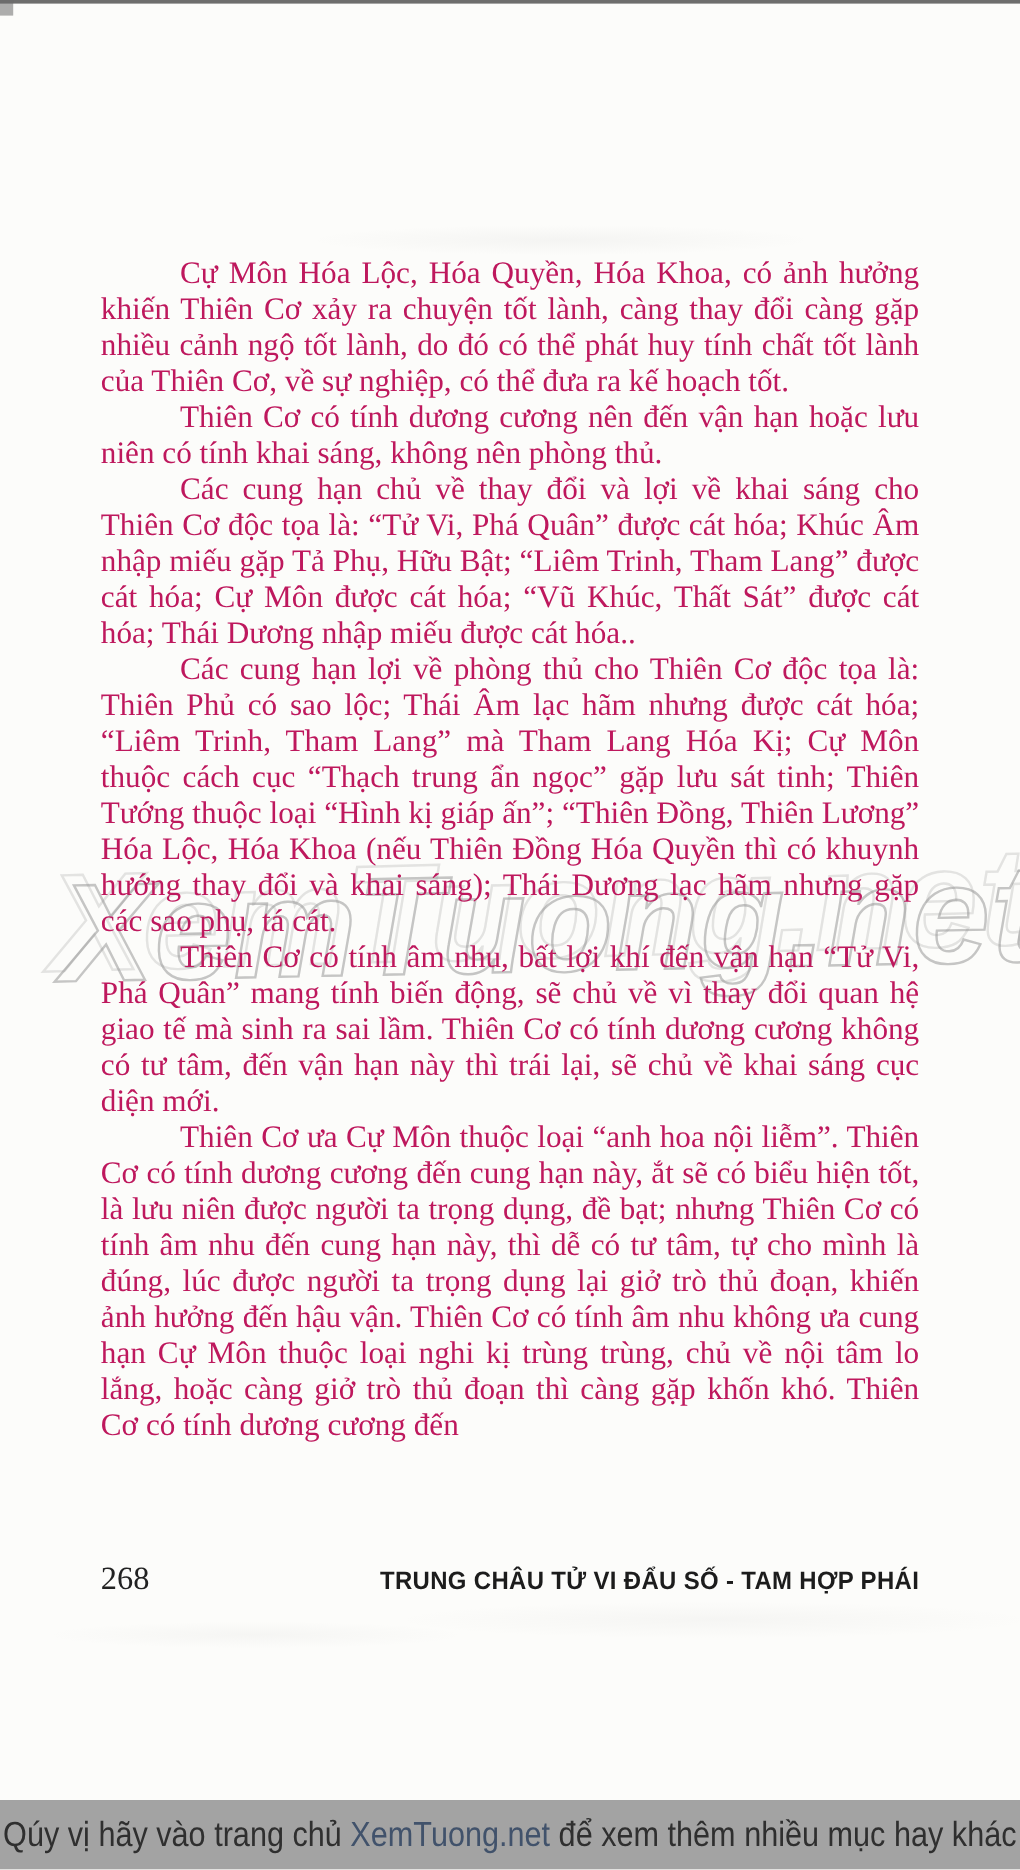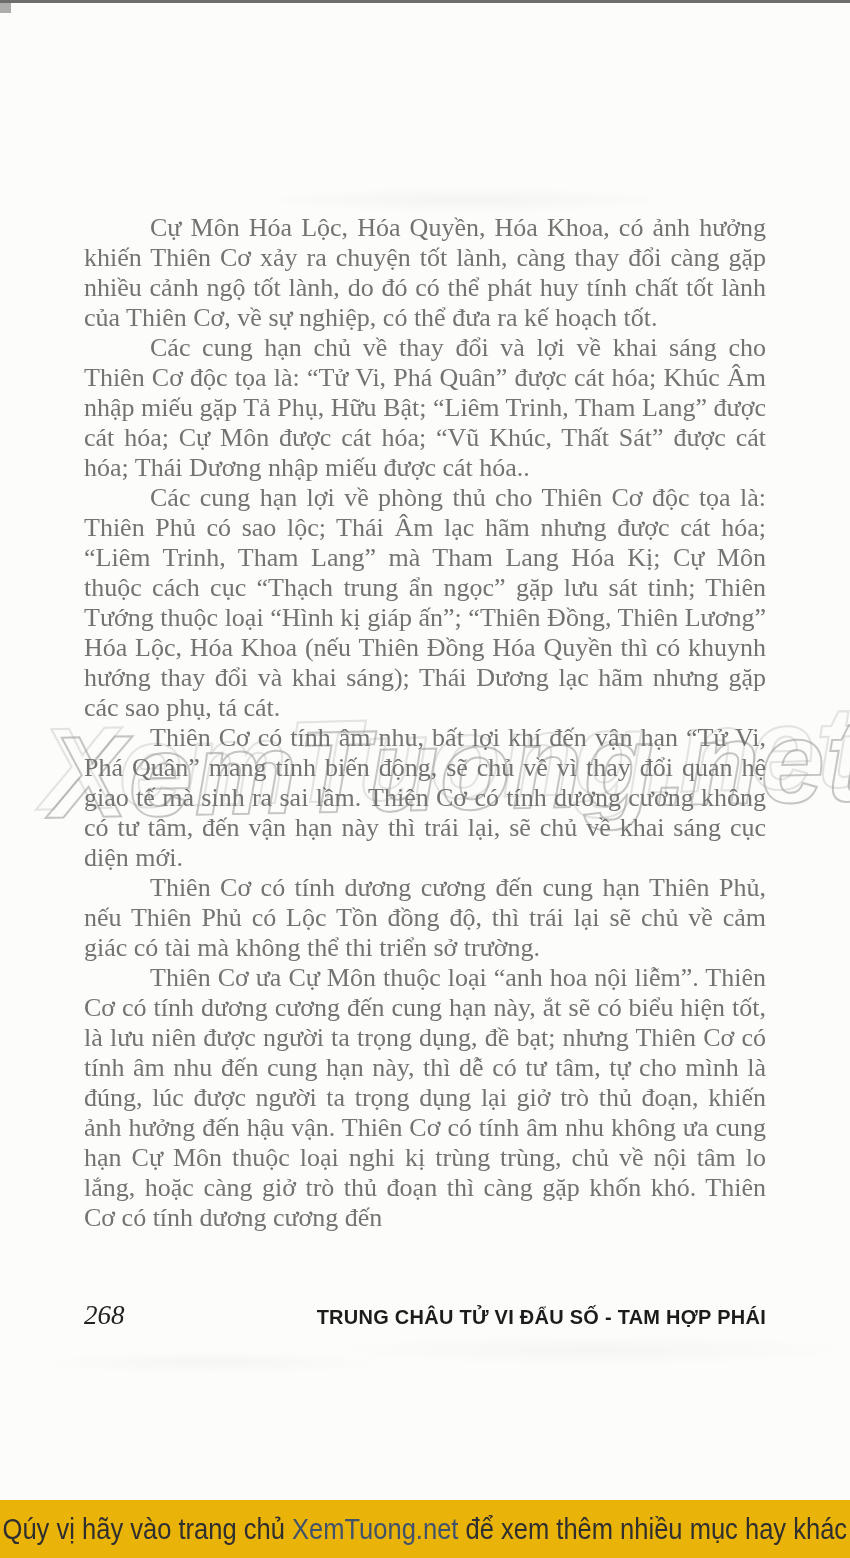--- a/index.html
+++ b/index.html
@@ -23,21 +23,21 @@
     position:absolute;left:0;right:0;top:150px;height:1250px;
     background:
       radial-gradient(ellipse 300px 18px at 55% 4%, rgba(120,120,120,.06), transparent 70%),
       radial-gradient(ellipse 380px 22px at 70% 96%, rgba(120,120,120,.05), transparent 70%),
       radial-gradient(ellipse 250px 16px at 25% 97%, rgba(120,120,120,.05), transparent 70%);
     pointer-events:none;
   }
   
   .body-text{
     position:absolute;left:84px;top:213px;width:682px;
-    font-size:26px;line-height:30px;color:#737373;
+    font-size:26px;line-height:30px;color:#be185d;
     text-align:justify;
   }
   .body-text p{margin:0;text-indent:66px;}
   
   .watermark-layer{
     position:absolute;left:50px;top:703px;width:752px;
     text-align:center;white-space:nowrap;
     font-family:"Liberation Sans", sans-serif;
     font-style:italic;font-weight:bold;
     font-size:116px;letter-spacing:1px;
@@ -50,33 +50,33 @@
     left:40px;top:692px;
     -webkit-text-stroke:2px rgba(160,160,160,.28);
     transform:rotate(-1.6deg);
   }
   
   .page-footer{
     position:absolute;left:84px;top:1300px;width:682px;
     display:flex;justify-content:space-between;align-items:baseline;
   }
   .page-number{
-    font-style:italic;font-size:27px;color:#222;
+    font-size:27px;color:#222;
     font-family:"Liberation Serif", serif;
   }
   .running-title{
     font-family:"Liberation Sans", sans-serif;
     font-weight:bold;font-size:21px;color:#1c1c1c;
     letter-spacing:.3px;
     transform:scaleX(.95);transform-origin:right center;
   }
   
   .bottom-bar{
     position:absolute;left:0;right:0;bottom:0;height:58px;
-    background:#eab308;
+    background:#a3a3a3;
     display:flex;align-items:center;justify-content:center;
   }
   .bottom-bar-text{
     font-family:"Liberation Sans", sans-serif;
     font-size:29px;color:#2f2f2f;white-space:nowrap;
     transform:scaleX(.88);transform-origin:center;
   }
   .bottom-bar-link{
     color:#41526b;text-decoration:none;
   }
@@ -86,24 +86,24 @@
 
 <div class="scan-top-edge"></div>
 <div class="scan-corner"></div>
 <div class="scan-mottle"></div>
 
 <div class="watermark-layer watermark-echo">XemTuong.net</div>
 <div class="watermark-layer">XemTuong.net</div>
 
 <div class="body-text">
   <p>Cự Môn Hóa Lộc, Hóa Quyền, Hóa Khoa, có ảnh hưởng khiến Thiên Cơ xảy ra chuyện tốt lành, càng thay đổi càng gặp nhiều cảnh ngộ tốt lành, do đó có thể phát huy tính chất tốt lành của Thiên Cơ, về sự nghiệp, có thể đưa ra kế hoạch tốt.</p>
+  <p>Thiên Cơ có tính dương cương nên đến vận hạn hoặc lưu niên có tính khai sáng, không nên phòng thủ.</p>
   <p>Các cung hạn chủ về thay đổi và lợi về khai sáng cho Thiên Cơ độc tọa là: “Tử Vi, Phá Quân” được cát hóa; Khúc Âm nhập miếu gặp Tả Phụ, Hữu Bật; “Liêm Trinh, Tham Lang” được cát hóa; Cự Môn được cát hóa; “Vũ Khúc, Thất Sát” được cát hóa; Thái Dương nhập miếu được cát hóa..</p>
   <p>Các cung hạn lợi về phòng thủ cho Thiên Cơ độc tọa là: Thiên Phủ có sao lộc; Thái Âm lạc hãm nhưng được cát hóa; “Liêm Trinh, Tham Lang” mà Tham Lang Hóa Kị; Cự Môn thuộc cách cục “Thạch trung ẩn ngọc” gặp lưu sát tinh; Thiên Tướng thuộc loại “Hình kị giáp ấn”; “Thiên Đồng, Thiên Lương” Hóa Lộc, Hóa Khoa (nếu Thiên Đồng Hóa Quyền thì có khuynh hướng thay đổi và khai sáng); Thái Dương lạc hãm nhưng gặp các sao phụ, tá cát.</p>
   <p>Thiên Cơ có tính âm nhu, bất lợi khí đến vận hạn “Tử Vi, Phá Quân” mang tính biến động, sẽ chủ về vì thay đổi quan hệ giao tế mà sinh ra sai lầm. Thiên Cơ có tính dương cương không có tư tâm, đến vận hạn này thì trái lại, sẽ chủ về khai sáng cục diện mới.</p>
-  <p>Thiên Cơ có tính dương cương đến cung hạn Thiên Phủ, nếu Thiên Phủ có Lộc Tồn đồng độ, thì trái lại sẽ chủ về cảm giác có tài mà không thể thi triển sở trường.</p>
   <p>Thiên Cơ ưa Cự Môn thuộc loại “anh hoa nội liễm”. Thiên Cơ có tính dương cương đến cung hạn này, ắt sẽ có biểu hiện tốt, là lưu niên được người ta trọng dụng, đề bạt; nhưng Thiên Cơ có tính âm nhu đến cung hạn này, thì dễ có tư tâm, tự cho mình là đúng, lúc được người ta trọng dụng lại giở trò thủ đoạn, khiến ảnh hưởng đến hậu vận. Thiên Cơ có tính âm nhu không ưa cung hạn Cự Môn thuộc loại nghi kị trùng trùng, chủ về nội tâm lo lắng, hoặc càng giở trò thủ đoạn thì càng gặp khốn khó. Thiên Cơ có tính dương cương đến</p>
 </div>
 
 <div class="page-footer">
   <span class="page-number">268</span>
   <span class="running-title">TRUNG CHÂU TỬ VI ĐẨU SỐ - TAM HỢP PHÁI</span>
 </div>
 
 <div class="bottom-bar">
   <span class="bottom-bar-text"><span>Qúy vị hãy vào trang chủ </span><a href="#" class="bottom-bar-link">XemTuong.net</a><span> để xem thêm nhiều mục hay khác</span></span>

